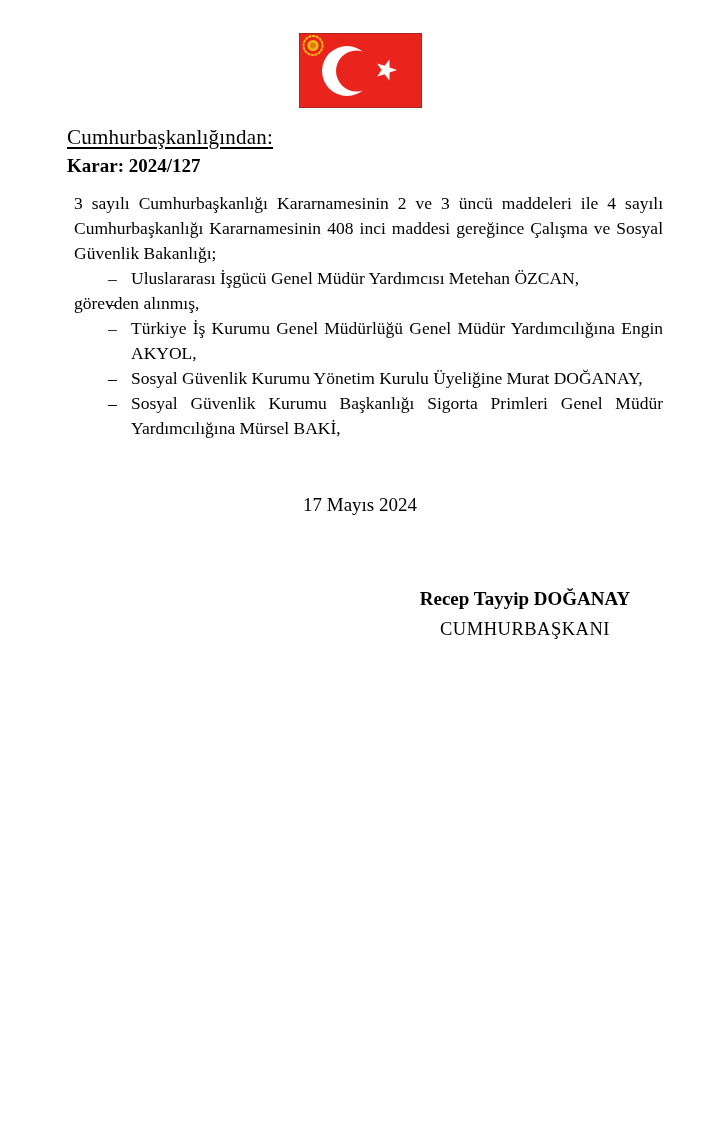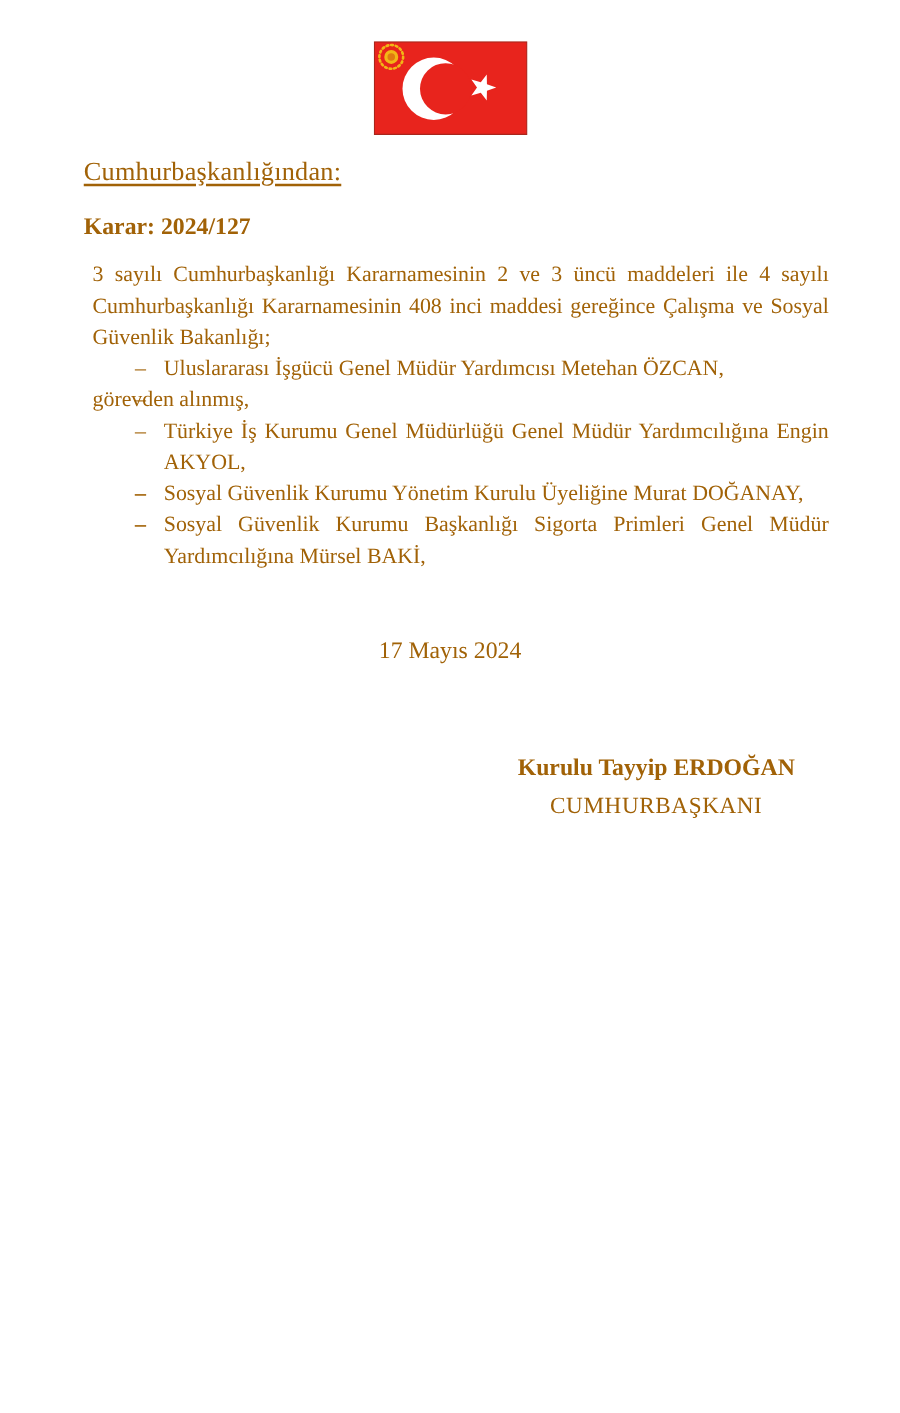--- a/index.html
+++ b/index.html
@@ -6,21 +6,21 @@
     margin: 0;
     padding: 0;
     background: #ffffff;
   }
   .page {
     position: relative;
     width: 676px;
     min-height: 1130px;
     margin: 0 auto;
     background: #ffffff;
-    color: #a16207;
+    color: #000000;
     font-family: "Liberation Serif", "DejaVu Serif", serif;
     overflow: hidden;
   }
 
   
   .flag-wrap {
     width: 123px;
     margin: 33px auto 0 auto;
     line-height: 0;
   }
@@ -33,21 +33,21 @@
   .issuer-line {
     font-size: 21px;
     line-height: 27px;
     letter-spacing: 0.2px;
   }
   .issuer-line .underlined {
     text-decoration: underline;
     text-underline-offset: 3px;
   }
   .decision-line {
-    margin-top: 18px;
+    margin-top: 2px;
     font-size: 19px;
     line-height: 25px;
     font-weight: bold;
   }
 
   
   .body-text {
     margin: 13px 35px 0 52px;
     font-size: 17.5px;
     line-height: 25px;
@@ -156,17 +156,17 @@
     </div>
     <div class="bullet">
       <span class="dash">–</span>
       <span>Sosyal Güvenlik Kurumu Başkanlığı Sigorta Primleri Genel Müdür Yardımcılığına Mürsel BAKİ,</span>
     </div>
   </div>
 
   <div class="date-line">17 Mayıs 2024</div>
 
   <div class="signature">
-    <div class="sig-name">Kurulu Tayyip ERDOĞAN</div>
+    <div class="sig-name">Recep Tayyip DOĞANAY</div>
     <div class="sig-title">CUMHURBAŞKANI</div>
   </div>
 
 </div>
 
 </body></html>

